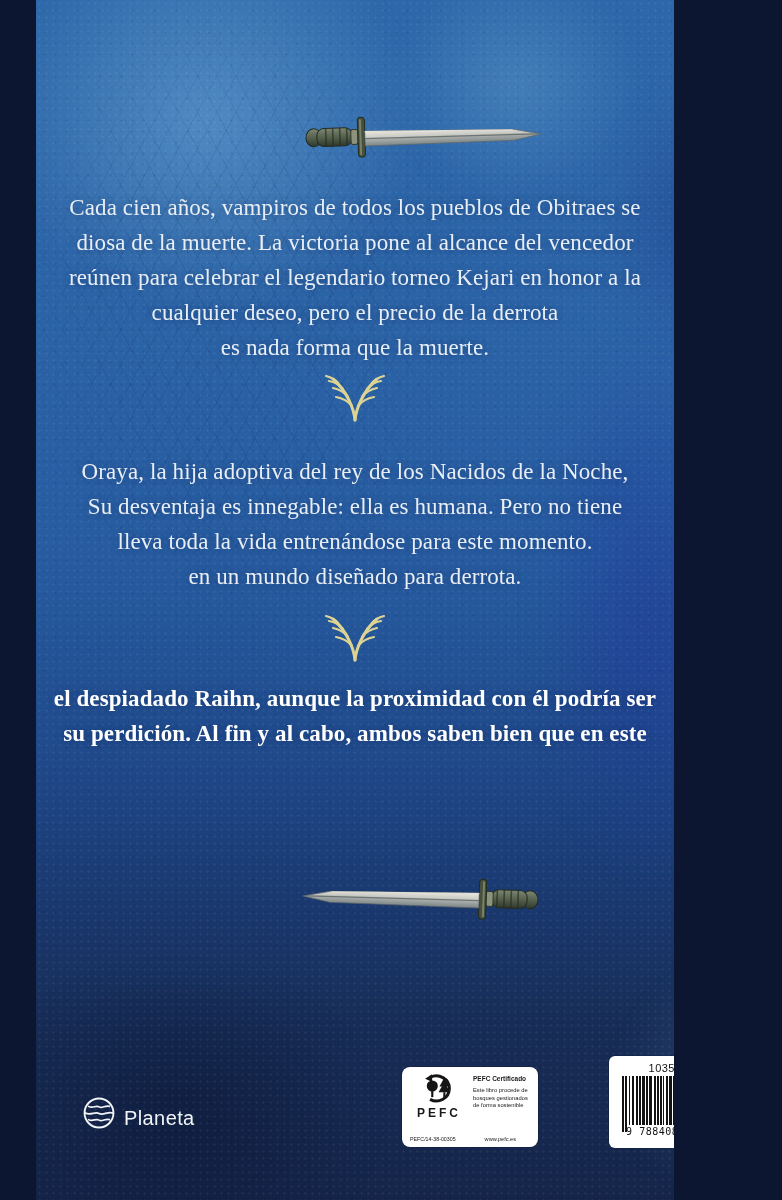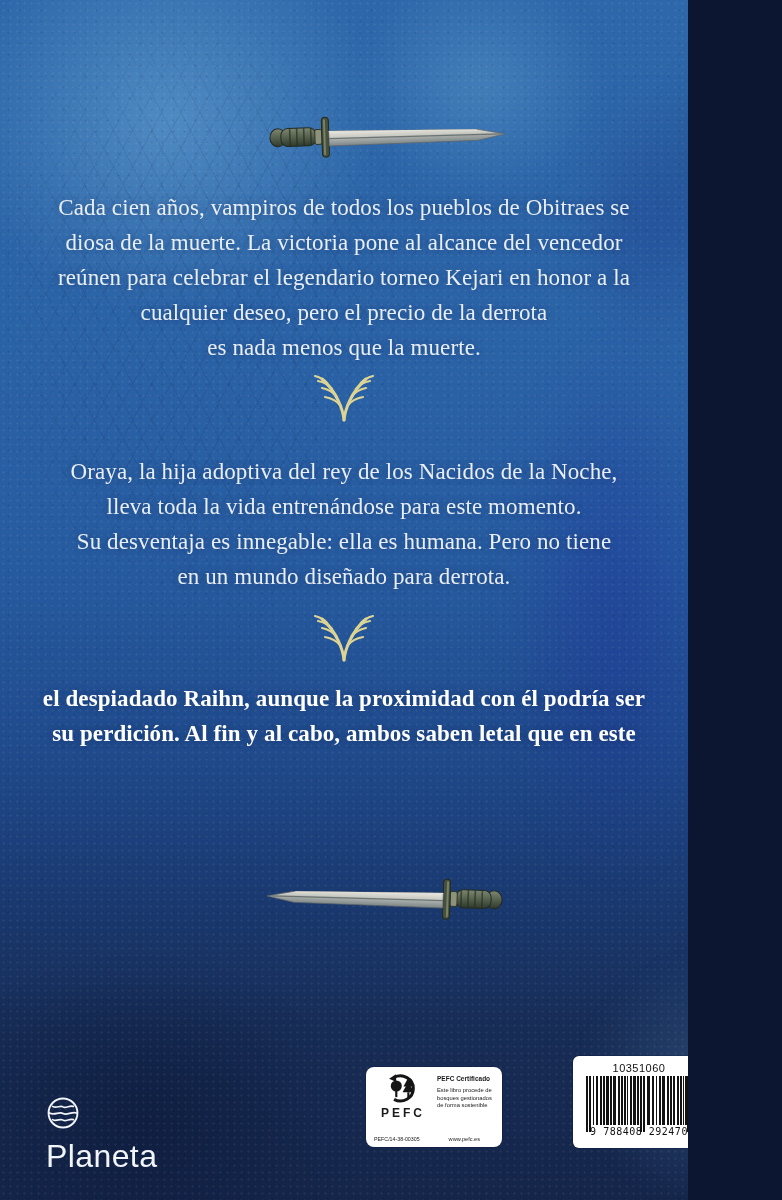--- a/index.html
+++ b/index.html
@@ -1,19 +1,20 @@
 <!DOCTYPE html>
 <html><head>
 <meta charset="utf-8">
 <style>
   html,body{margin:0;padding:0;background:#0d1630;}
   .cover{
-    position:relative; width:688px; height:1200px; overflow:hidden;
+    position:relative; width:638px; height:1200px; overflow:hidden;
     background:linear-gradient(180deg,#2e68aa 0%,#2b63a7 28%,#275ca1 46%,#204b8d 62%,#1a3a72 74%,#172c55 86%,#15254a 100%);
     font-family:"Liberation Serif", serif;
+    margin-left:36px;
   }
   .bg{position:absolute; pointer-events:none;}
   .blob{border-radius:50%;}
   .blob-tl{left:-130px; top:-150px; width:600px; height:540px;
     background:radial-gradient(closest-side, rgba(110,170,216,.55), rgba(110,170,216,0) 72%); filter:blur(8px);}
   .blob-head{left:300px; top:-80px; width:360px; height:330px;
     background:radial-gradient(closest-side, rgba(96,156,205,.45), rgba(96,156,205,0) 70%); filter:blur(10px);}
   .blob-tr-dark{left:600px; top:-60px; width:420px; height:420px;
     background:radial-gradient(closest-side, rgba(12,40,92,.5), rgba(12,40,92,0) 72%); filter:blur(12px);}
   .serpent-band{left:470px; top:260px; width:290px; height:700px; border-radius:45%;
@@ -43,22 +44,22 @@
     font-size:23px; line-height:35px; letter-spacing:.1px;
     text-shadow:0 0 8px rgba(8,25,70,.35);}
   .para .line{white-space:nowrap;}
   .p1{top:190px;}
   .p2{top:454px;}
   .p3{top:681px; font-weight:700; color:#ffffff;}
 
   .flourish{position:absolute; left:50%; transform:translateX(-50%); width:88px; height:50px;}
   .f1{top:372px;} .f2{top:612px;}
 
-  .planeta{position:absolute; left:46px; top:1096px; display:flex; align-items:flex-start; gap:8px;
-    color:#f2f5f8; font-family:"Liberation Sans", sans-serif; font-size:32px; letter-spacing:.4px;flex-direction:column;}
+  .planeta{position:absolute; left:46px; top:1096px; display:flex; align-items:flex-end; gap:8px;
+    color:#f2f5f8; font-family:"Liberation Sans", sans-serif; font-size:20px; letter-spacing:.4px;}
 
   .pefc{position:absolute; left:366px; top:1067px; width:136px; height:80px; box-sizing:border-box;
     background:#ffffff; border-radius:8px; padding:6px 8px 5px; color:#1a1a1a;
     font-family:"Liberation Sans", sans-serif; display:flex; flex-direction:column;
     box-shadow:0 0 0 1px rgba(0,0,20,.15);}
   .pefc-main{display:flex; flex:1; min-height:0;}
   .pefc-left{width:58px; display:flex; flex-direction:column; align-items:center;}
   .pefc-word{font-weight:700; font-size:12px; letter-spacing:3px; margin-top:0; line-height:12px;}
   .pefc-right{flex:1; padding-left:5px; padding-top:2px; display:flex; flex-direction:column;}
   .pefc-title{font-size:6.5px; font-weight:700; margin-bottom:5px;}
@@ -122,21 +123,21 @@
         <path d="M61,19.4 L209,22.8" stroke="#f4f2ea" stroke-width=".9" opacity=".85"></path>
       </g>
     </svg>
   </div>
 
   <div class="para p1">
       <div class="line">Cada cien años, vampiros de todos los pueblos de Obitraes se</div>
       <div class="line">diosa de la muerte. La victoria pone al alcance del vencedor</div>
       <div class="line">reúnen para celebrar el legendario torneo Kejari en honor a la</div>
       <div class="line">cualquier deseo, pero el precio de la derrota</div>
-      <div class="line">es nada menos que la muerte.</div>
+      <div class="line">es nada forma que la muerte.</div>
     </div>
 
   <div class="flourish f1">
     <svg viewBox="0 0 88 50" width="88" height="50">
       <g stroke="#ddd494" fill="none" stroke-linecap="round">
         <path d="M44,48 C45,38 51,20 66,7" stroke-width="3"></path>
         <path d="M47,34 C51,29 57,26 63,25" stroke-width="2.2"></path>
         <path d="M51,25 C55,20 61,17 66,16" stroke-width="2.2"></path>
         <path d="M56,17 C60,12 65,10 70,9" stroke-width="2.2"></path>
         <path d="M61,11 C64,7 69,5 73,4" stroke-width="2.2"></path>
@@ -144,22 +145,22 @@
         <path d="M41,34 C37,29 31,26 25,25" stroke-width="2.2"></path>
         <path d="M37,25 C33,20 27,17 22,16" stroke-width="2.2"></path>
         <path d="M32,17 C28,12 23,10 18,9" stroke-width="2.2"></path>
         <path d="M27,11 C24,7 19,5 15,4" stroke-width="2.2"></path>
       </g>
     </svg>
   </div>
 
   <div class="para p2">
       <div class="line">Oraya, la hija adoptiva del rey de los Nacidos de la Noche,</div>
+      <div class="line">Su desventaja es innegable: ella es humana. Pero no tiene</div>
       <div class="line">lleva toda la vida entrenándose para este momento.</div>
-      <div class="line">Su desventaja es innegable: ella es humana. Pero no tiene</div>
       <div class="line">en un mundo diseñado para derrota.</div>
     </div>
 
   <div class="flourish f2">
     <svg viewBox="0 0 88 50" width="88" height="50">
       <g stroke="#ddd494" fill="none" stroke-linecap="round">
         <path d="M44,48 C45,38 51,20 66,7" stroke-width="3"></path>
         <path d="M47,34 C51,29 57,26 63,25" stroke-width="2.2"></path>
         <path d="M51,25 C55,20 61,17 66,16" stroke-width="2.2"></path>
         <path d="M56,17 C60,12 65,10 70,9" stroke-width="2.2"></path>
@@ -168,21 +169,21 @@
         <path d="M41,34 C37,29 31,26 25,25" stroke-width="2.2"></path>
         <path d="M37,25 C33,20 27,17 22,16" stroke-width="2.2"></path>
         <path d="M32,17 C28,12 23,10 18,9" stroke-width="2.2"></path>
         <path d="M27,11 C24,7 19,5 15,4" stroke-width="2.2"></path>
       </g>
     </svg>
   </div>
 
   <div class="para p3">
       <div class="line">el despiadado Raihn, aunque la proximidad con él podría ser</div>
-      <div class="line">su perdición. Al fin y al cabo, ambos saben letal que en este</div>
+      <div class="line">su perdición. Al fin y al cabo, ambos saben bien que en este</div>
     </div>
 
   <div class="dagger dagger-bottom">
     <svg viewBox="0 0 240 56" width="248" height="56">
       <g transform="rotate(-2 120 28)">
         <ellipse cx="10" cy="24" rx="8" ry="9" fill="url(#gripG)" stroke="#232b22" stroke-width="1"></ellipse>
         <rect x="13" y="15" width="35" height="18" rx="7" fill="url(#gripG)" stroke="#232b22" stroke-width="1"></rect>
         <path d="M22,15.5 V32.5 M29,15 V33 M36,15 V33 M43,15.5 V32.5" stroke="#27301f" stroke-width="1.6" opacity=".7"></path>
         <rect x="47" y="17" width="7" height="15" rx="2" fill="#8d927d" stroke="#303828" stroke-width="1"></rect>
         <rect x="54" y="5" width="7" height="40" rx="3.5" fill="#46503c" stroke="#242c1e" stroke-width="1"></rect>

